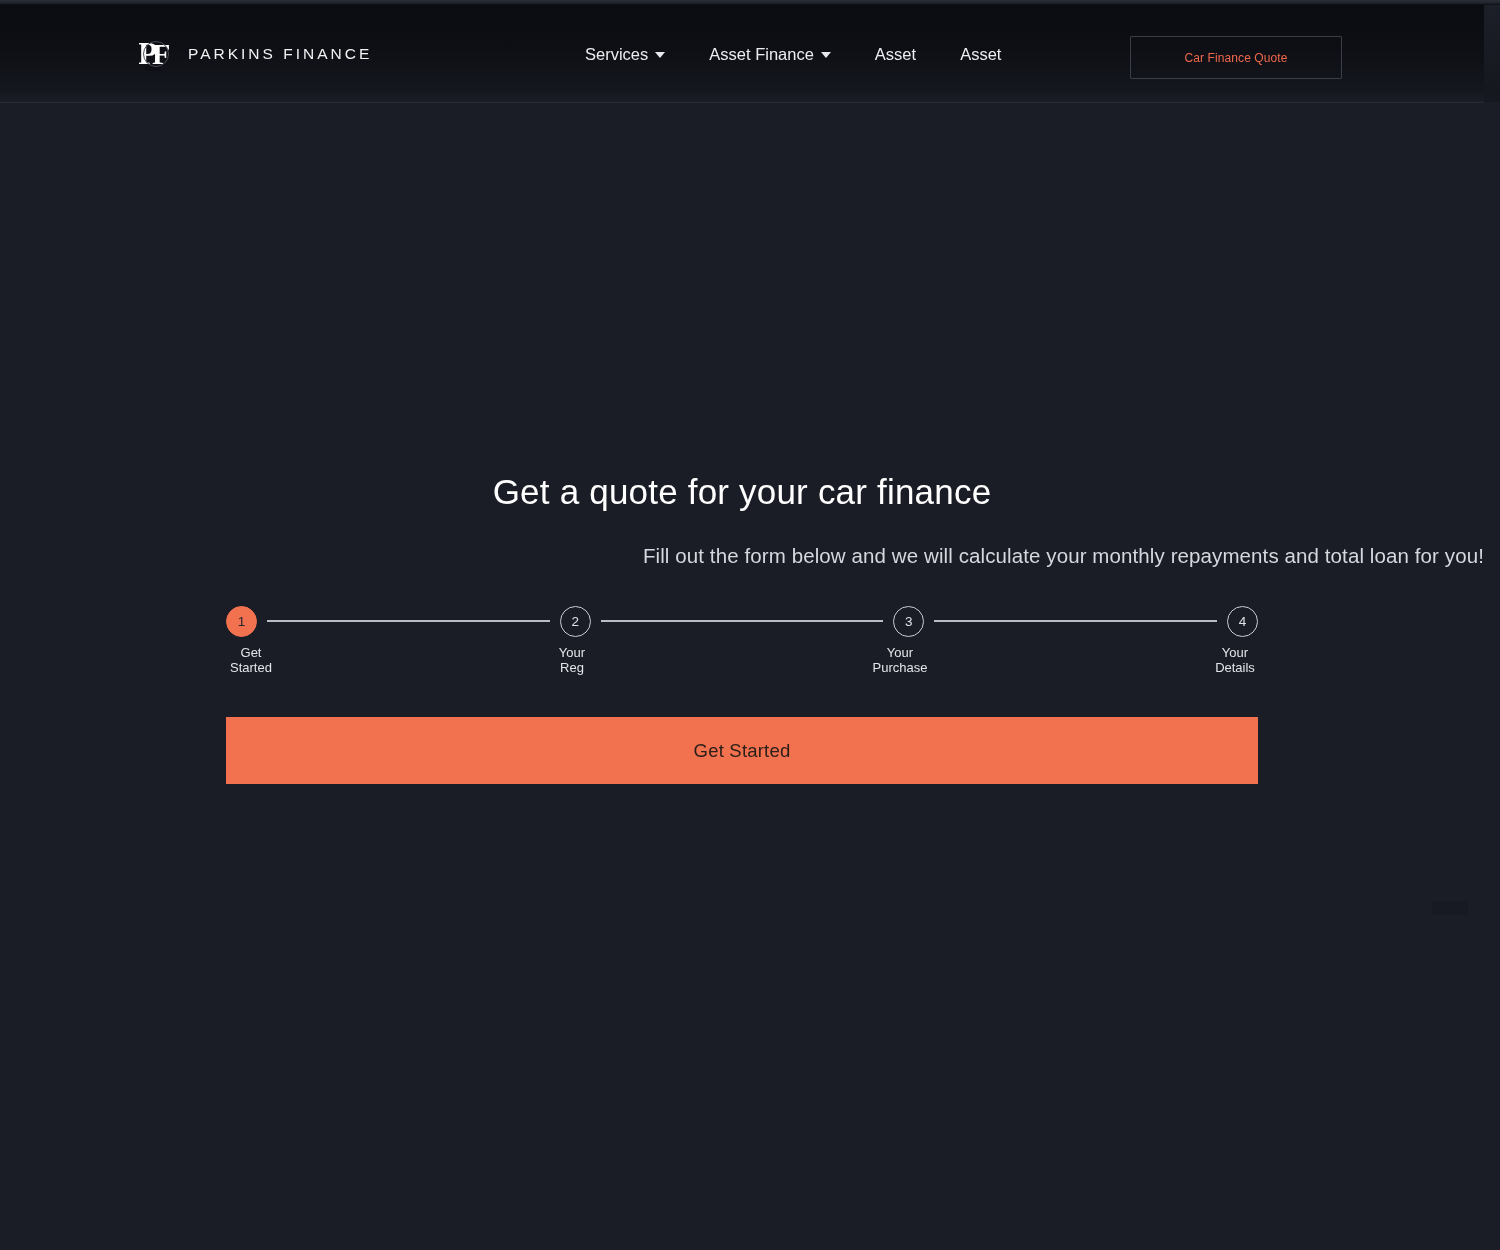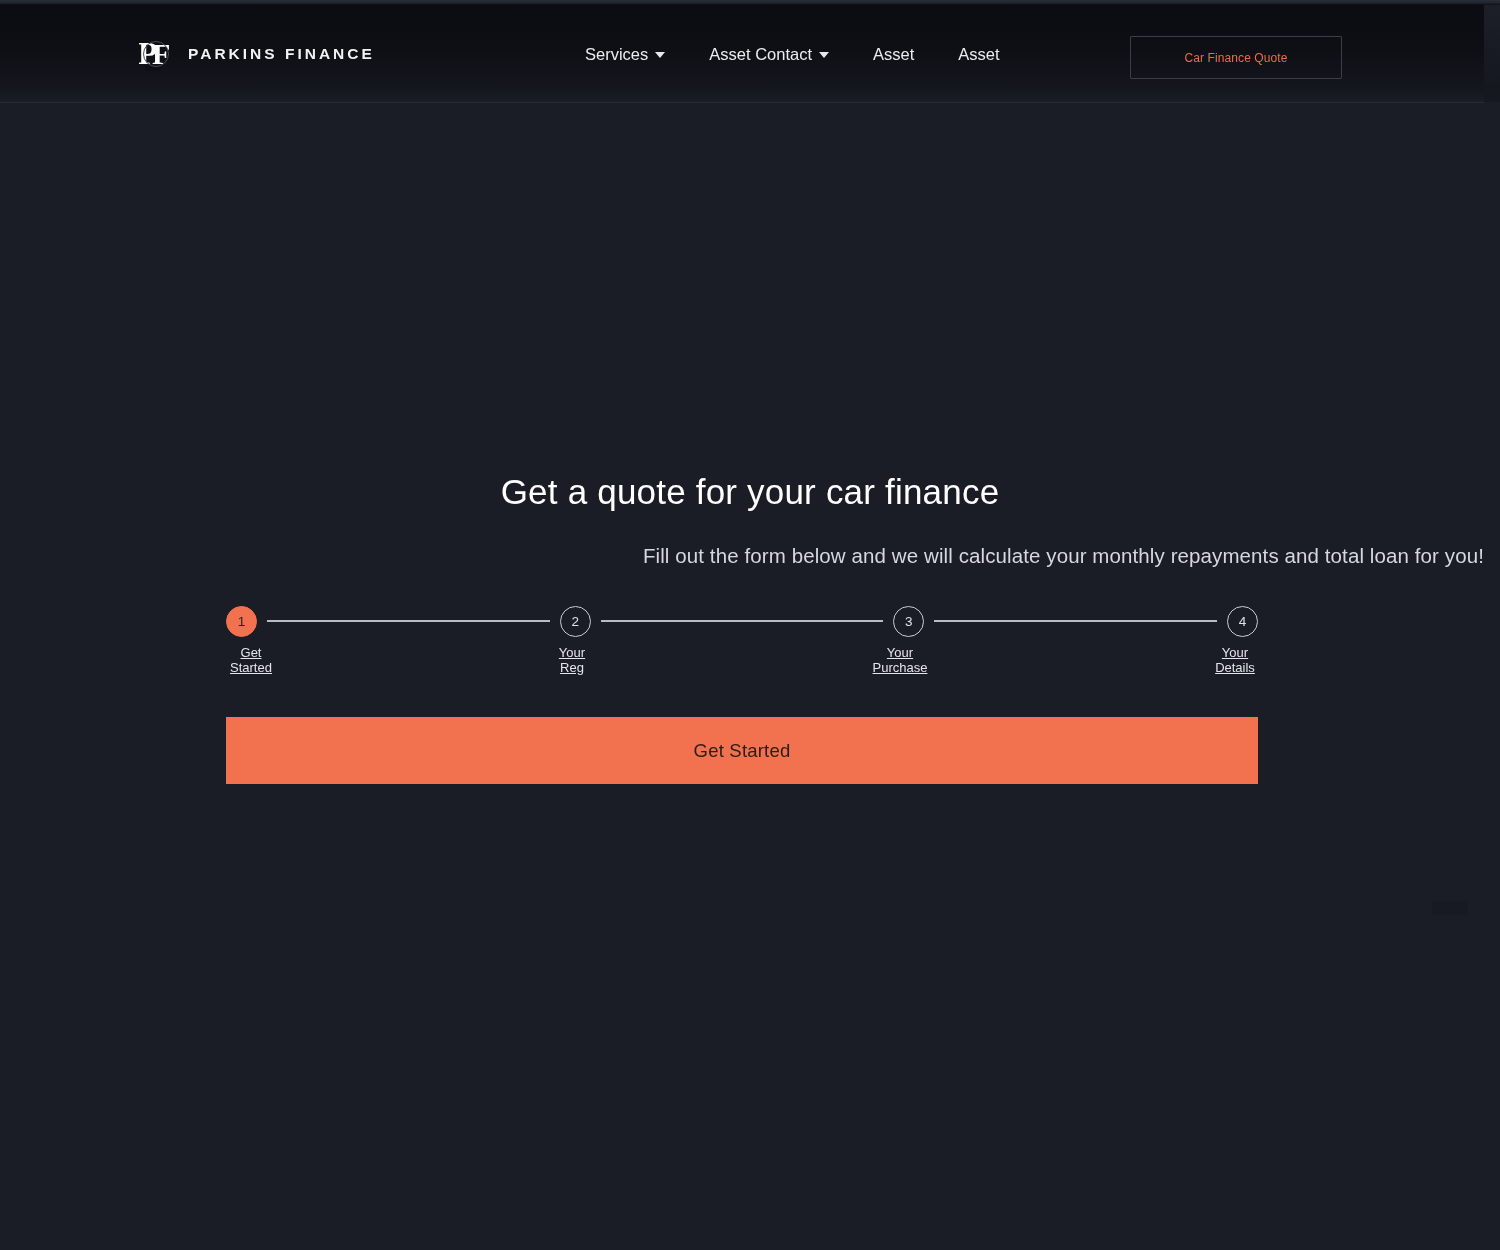--- a/index.html
+++ b/index.html
@@ -42,21 +42,21 @@
   .logo-mark {
     width:34px; height:36px;
     position:relative;
     flex:none;
   }
   .logo-mark svg { display:block; }
   .logo-text {
     color:#f2f2f2;
     font-size:15.5px;
     letter-spacing:3.0px;
-    font-weight:700;
+    font-weight:400;
     white-space:nowrap;
   }
 
   
   .nav {
     position:absolute; left:563px; top:0;
     height:98px;
     display:flex; align-items:center; gap:0;
   }
   .nav-item {
@@ -98,21 +98,20 @@
     background:#1a1d26;
   }
 
   .page-title {
     position:absolute; top:369px; left:0; width:1484px;
     text-align:center;
     color:#ffffff;
     font-size:35px;
     font-weight:400;
     letter-spacing:0.2px;
-    margin-left:8px;
   }
   .page-sub {
     position:absolute; top:441px; left:0; width:1484px;
     text-align:right;
     color:#d6d8de;
     font-size:20.5px;
     font-weight:400;
     letter-spacing:0.1px;
   }
 
@@ -157,21 +156,20 @@
     width:1032px; height:36px;
   }
   .step-label {
     position:absolute;
     text-align:center;
     color:#e3e5ea;
     font-size:13px;
     line-height:14.5px;
     width:110px;
     white-space:pre-line;
-    text-decoration:underline;
   }
 
   
   .cta-btn {
     position:absolute; top:614px; left:226px;
     width:1032px; height:67px;
     background:#f2714f;
     border:none;
     color:#2b2019;
     font-size:18.5px;
@@ -217,21 +215,21 @@
         </span>
         <span class="logo-text">PARKINS FINANCE</span>
       </div>
 
       <nav class="nav">
         <div class="nav-item">
           <span>Services</span>
           <i class="caret"></i>
         </div>
         <div class="nav-item">
-          <span>Asset Contact</span>
+          <span>Asset Finance</span>
           <i class="caret"></i>
         </div>
         <div class="nav-item">
           <span>Asset</span>
         </div>
         <div class="nav-item">
           <span>Asset</span>
         </div>
       </nav>
 

